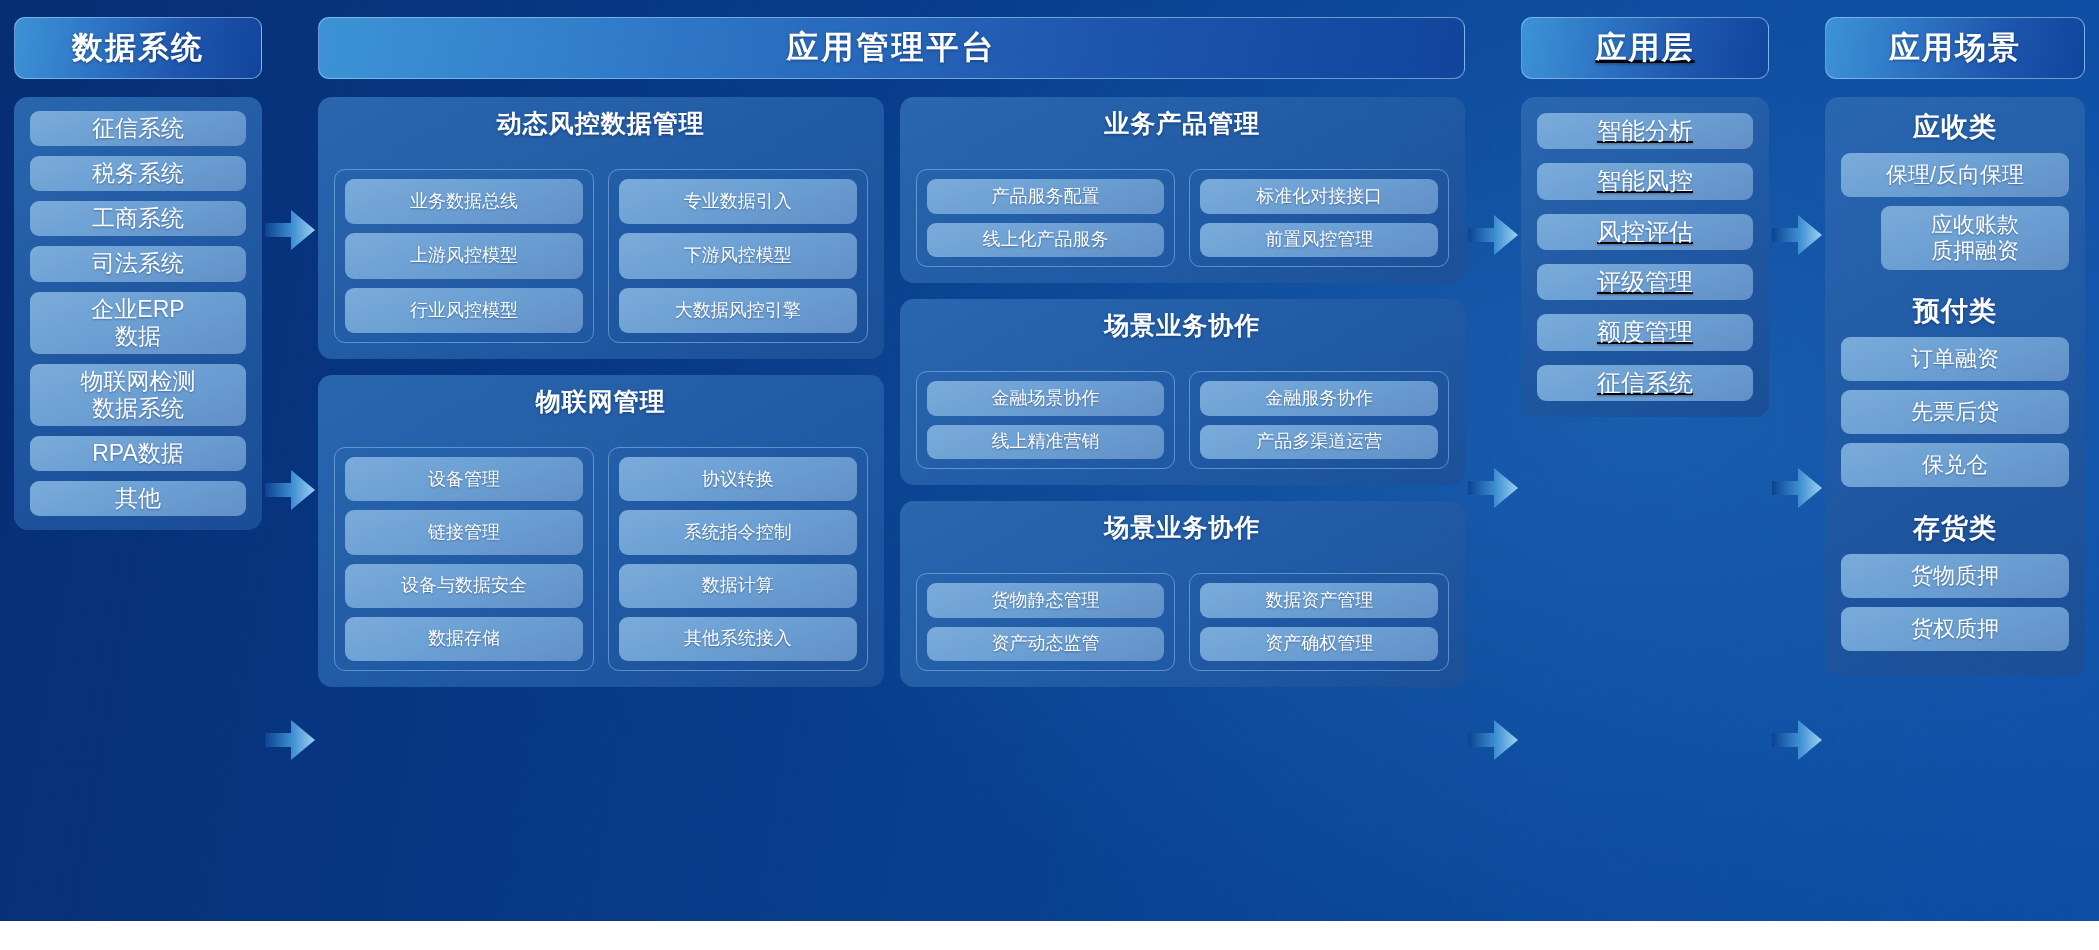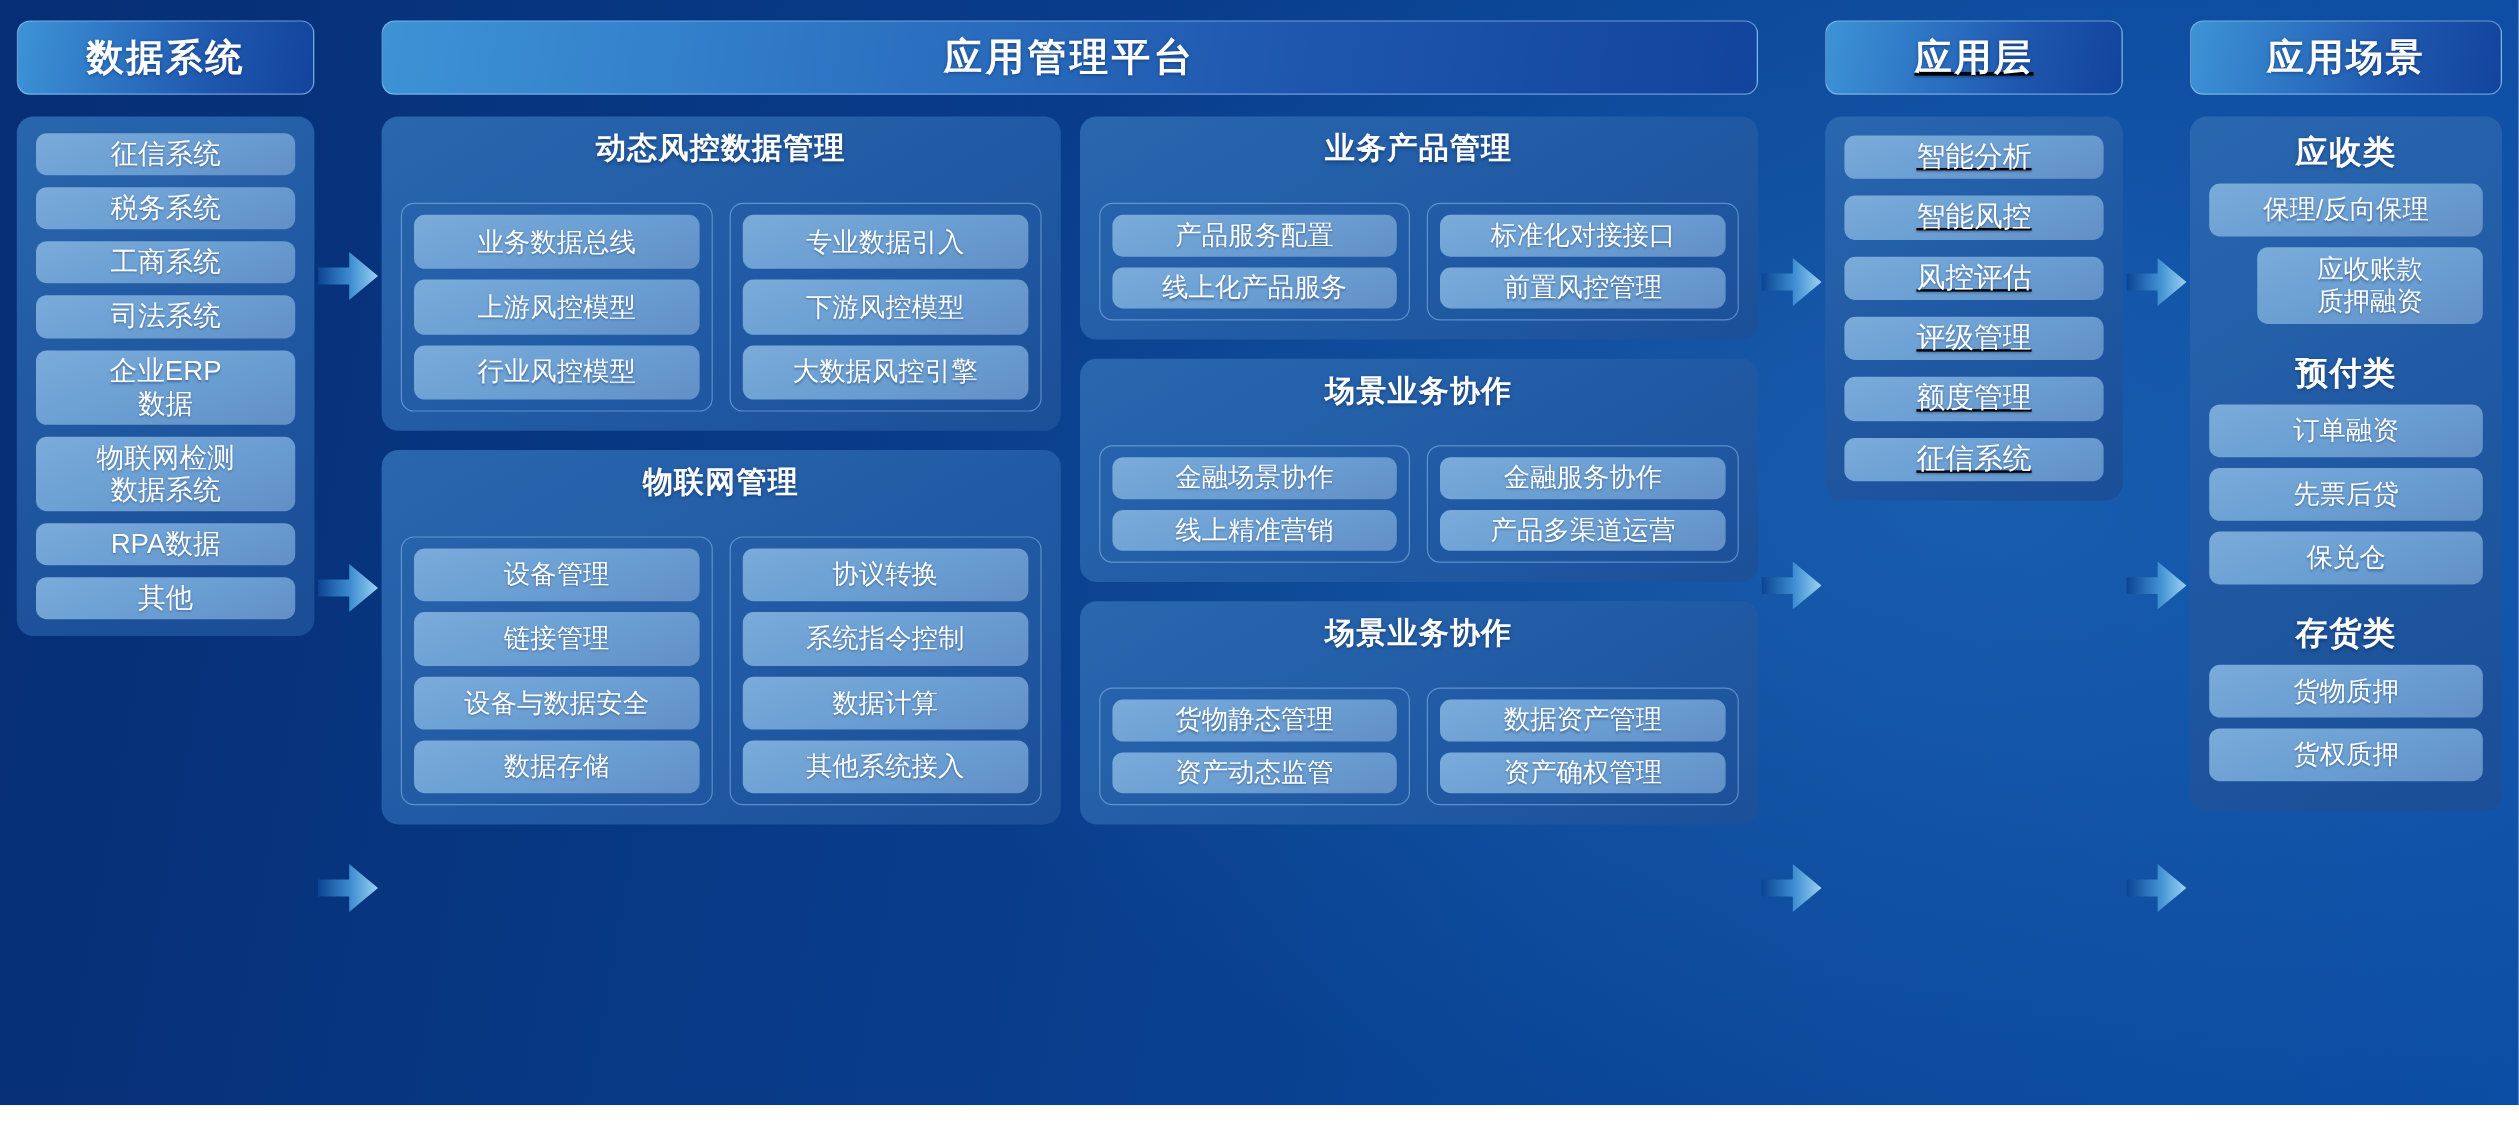--- a/index.html
+++ b/index.html
@@ -156,21 +156,21 @@
     border: 1px solid rgba(150,195,240,0.52);
     border-radius: 11px;
     padding: 9px 10px;
     display: flex;
     flex-direction: column;
     gap: 9px;
     min-height: 0;
   }
   .subcol .tile {
     flex: 1 1 0;
-    font-size: 22px;
+    font-size: 18px;
   }
 
   
   .col-applayer .panel { gap: 14px; justify-content: space-between; padding: 16px; }
   .col-applayer .tile { flex: 1 1 0; font-size: 24px; }
 
   
   .col-scenario .panel { padding: 12px 16px 16px 16px; gap: 0; }
   .scen-group { display: flex; flex-direction: column; }
   .scen-group + .scen-group { margin-top: 14px; }

